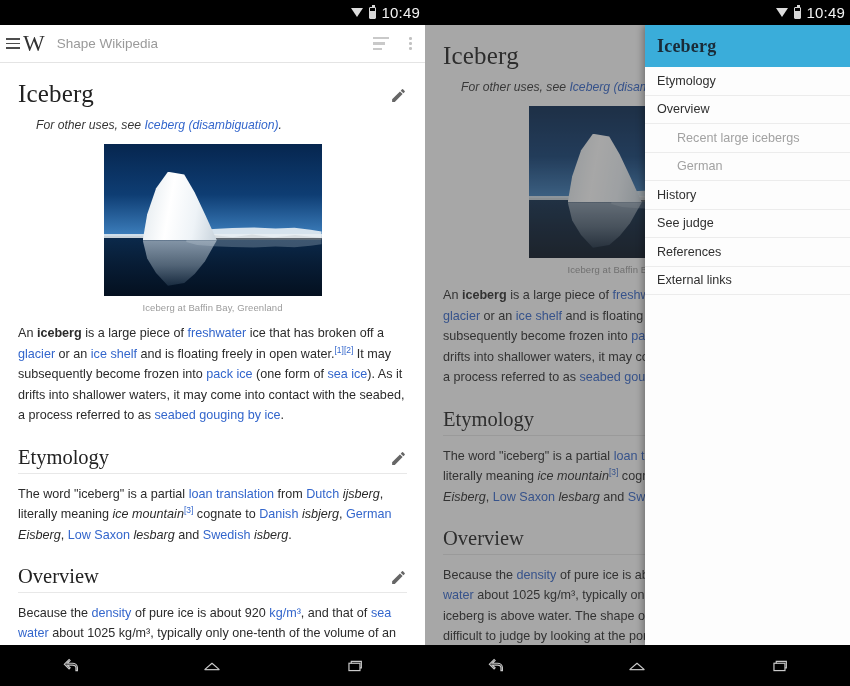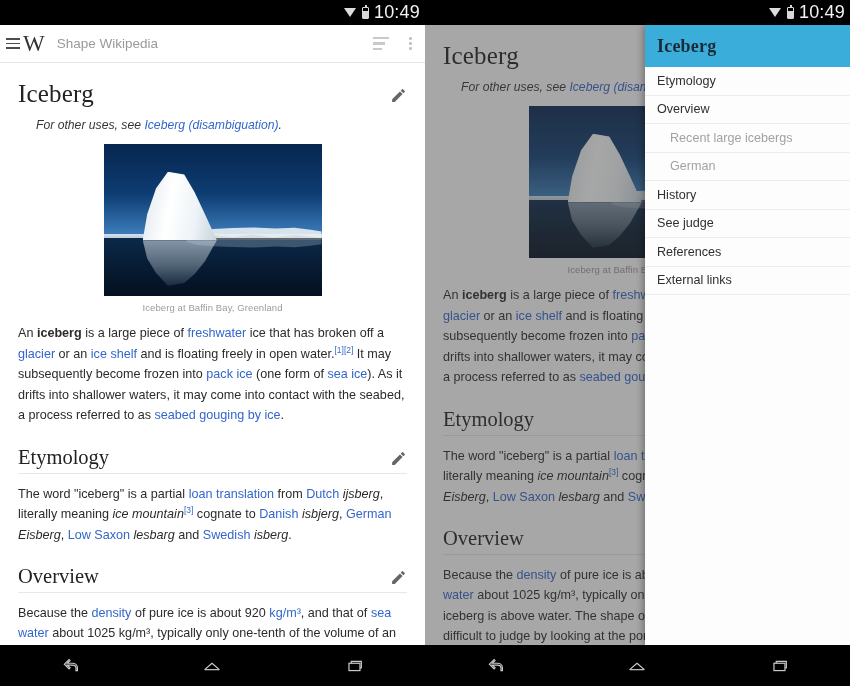--- a/index.html
+++ b/index.html
@@ -15,21 +15,21 @@
   .phone { position: relative; width: 425px; height: 686px; overflow: hidden; background: #fff; }
   .phone.right { border-left: 0px solid #fff; }
 
   
   .statusbar {
     position: absolute; top: 0; left: 0; right: 0; height: 25px;
     background: #000; display: flex; align-items: center;
     justify-content: flex-end; padding-right: 5px; z-index: 40;
   }
   .statusbar .sb-icons { display: flex; align-items: center; gap: 5px; }
-  .sb-clock { color: #f2f2f2; font-size: 18px; letter-spacing: .2px; }
+  .sb-clock { color: #f2f2f2; font-size: 15px; letter-spacing: .2px; }
   .wifi-ico { width: 13px; height: 10px; position: relative; }
   .wifi-ico i {
     position: absolute; left: 0; top: 0; width: 0; height: 0;
     border-left: 6.5px solid transparent; border-right: 6.5px solid transparent;
     border-top: 9px solid #dcdcdc;
   }
   .batt-ico { width: 7px; height: 12px; border: 1.4px solid #d8d8d8; border-radius: 1px; position: relative; }
   .batt-ico:before { content:""; position:absolute; left:1.6px; top:-2.6px; width:2.6px; height:1.8px; background:#d8d8d8; }
   .batt-ico:after { content:""; position:absolute; left:0; right:0; bottom:0; height:62%; background:#d8d8d8; }
 
@@ -136,21 +136,21 @@
   }
   .drawer-header .dh-title {
     font-family: "Liberation Serif", serif; font-size: 18px; font-weight: 700;
     color: #1a2b38; letter-spacing: .2px;
   }
   .toc-item {
     height: 28.5px; display: flex; align-items: center;
     border-bottom: 1px solid #ececec; padding-left: 12px;
     font-size: 12.6px; color: #2f2f2f;
   }
-  .toc-item.sub { padding-left: 25px; color: #a2a2a2; }
+  .toc-item.sub { padding-left: 32px; color: #a2a2a2; }
 </style>
 </head>
 <body>
 
 <div class="stage">
 
   <div class="phone left">
 
     <div class="statusbar">
       <div class="sb-icons">

